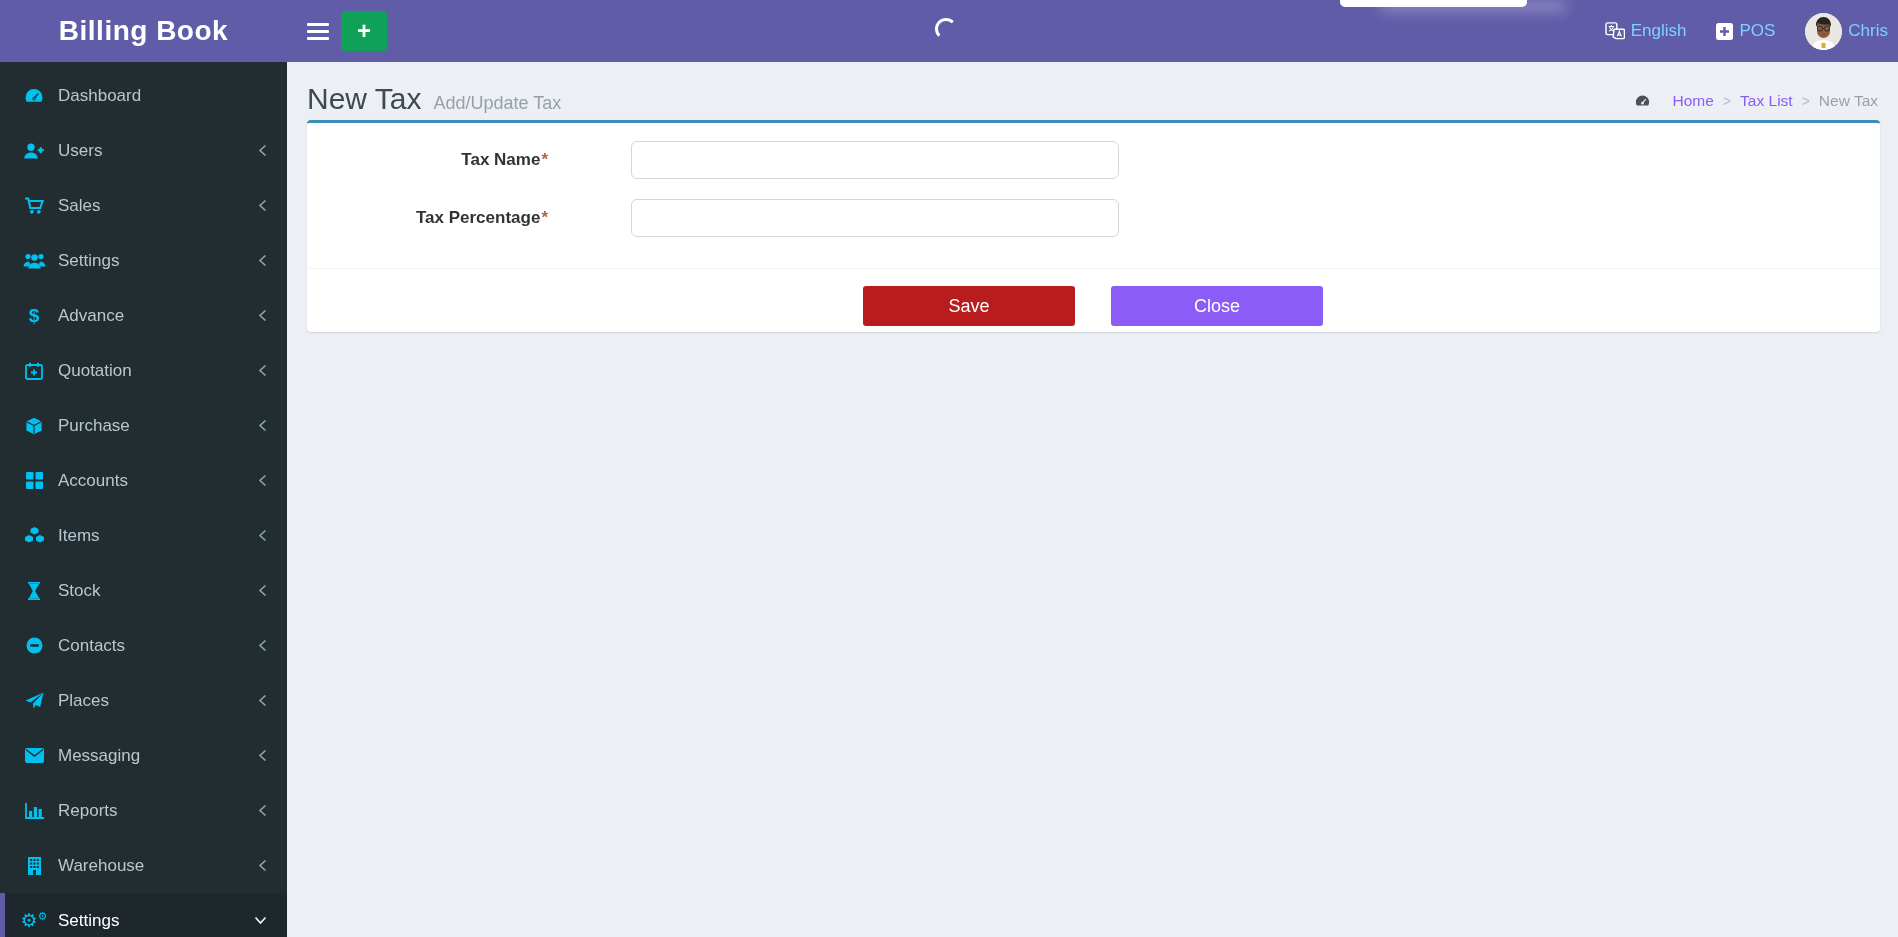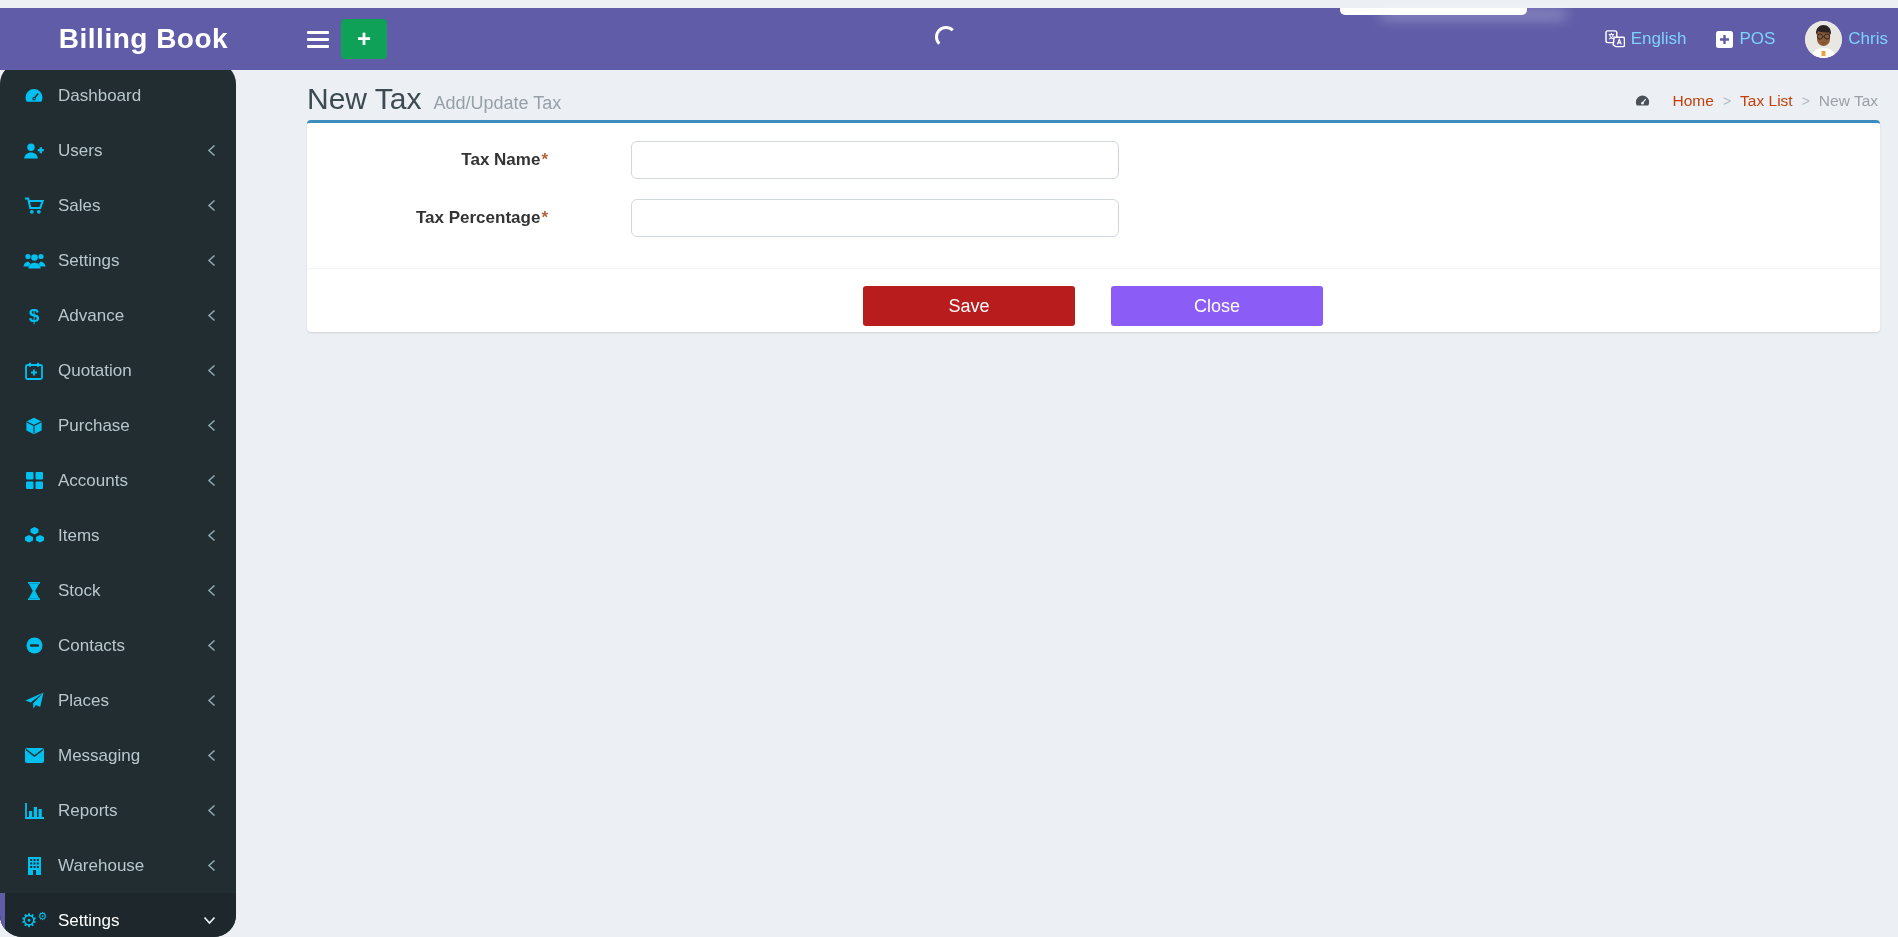--- a/index.html
+++ b/index.html
@@ -1,57 +1,57 @@
 <!DOCTYPE html>
 <html><head>
 <meta charset="utf-8">
 <style>
   * { margin:0; padding:0; box-sizing:border-box; }
   html,body { width:1898px; height:937px; overflow:hidden; }
   body { font-family:"Liberation Sans","DejaVu Sans",sans-serif; background:#ecf0f5; position:relative; }
 
   
-  .navbar { position:absolute; top:8px; left:0; width:1898px; height:62px; background:#605ca8; z-index:30; display:flex; align-items:center; }
+  .navbar { position:absolute; top:0; left:0; width:1898px; height:62px; background:#605ca8; z-index:30; display:flex; align-items:center; }
   .logo { width:287px; height:62px; display:flex; align-items:center; justify-content:center;
           color:#fff; font-size:28px; font-weight:bold; letter-spacing:.5px; cursor:pointer; }
   .hamburger { margin-left:14px; width:34px; height:40px; display:flex; flex-direction:column; justify-content:center; gap:4px; cursor:pointer; padding:0 6px; }
   .hamburger span { display:block; width:22px; height:3px; background:#fff; border-radius:1px; }
   .add-btn { margin-left:6px; width:46px; height:40px; background:#0fa15a; background:#10a159; border:none; border-radius:4px;
              color:#fff; font-size:24px; font-weight:bold; line-height:36px; cursor:pointer; }
   .spinner { position:absolute; left:935px; top:18px; width:22px; height:22px; border-radius:50%;
              border:3px solid transparent; border-top-color:#fff; border-left-color:#fff;
              animation:spin 1s linear infinite; }
   @keyframes spin { to { transform:rotate(360deg);} }
   .artifact { position:absolute; left:1340px; top:0; width:187px; height:7px; background:#fff;
               border-radius:0 0 5px 5px; box-shadow:40px 3px 14px rgba(255,255,255,.45); }
   .nav-right { position:absolute; right:8px; top:0; height:62px; display:flex; align-items:center; gap:26px; }
   .nav-item { display:flex; align-items:center; gap:6px; color:#7dd3fc; font-size:17px; cursor:pointer; padding:4px 2px; }
   .avatar { width:37px; height:37px; border-radius:50%; overflow:hidden; background:#e9e7e2; flex:none; }
 
   
-  .sidebar { position:absolute; top:62px; left:0; width:236px; height:875px; background:#222d32; overflow:hidden;border-radius:22px; }
+  .sidebar { position:absolute; top:62px; left:0; width:287px; height:875px; background:#222d32; overflow:hidden; }
   .menu { padding-top:6px; }
   .menu-item { height:55px; display:flex; align-items:center; padding:0 20px 0 22px; cursor:pointer; color:#b8c7ce; font-size:17px; }
   .menu-item .mi-icon { width:24px; display:inline-flex; justify-content:center; margin-right:12px; color:#00c0ef; font-size:19px; }
   .menu-item .mi-label { flex:1; }
   .menu-item .chev { color:#8ea6b0; display:inline-flex; }
   .menu-item.active { background:#1e282c; color:#fff; border-left:5px solid #605ca8; padding-left:17px; }
   .menu-item.active .chev { color:#e8eef0; }
   .gear-glyph { font-family:"DejaVu Sans",sans-serif; font-size:18px; line-height:1; }
   .gear-glyph small { font-size:11px; vertical-align:top; }
   .dollar-glyph { font-weight:bold; font-size:20px; }
 
   
   .main { position:absolute; top:62px; left:287px; right:0; bottom:0; background:#ecf0f5; overflow:hidden; }
   .content-header { height:58px; padding:14px 20px 0 20px; display:flex; justify-content:space-between; align-items:flex-end; }
   .title-wrap { display:flex; align-items:baseline; gap:12px; padding-bottom:4px; }
   .page-title { font-size:30px; font-weight:400; color:#3d4a52; }
   .page-subtitle { font-size:18px; color:#97a0a7; }
   .breadcrumb { display:flex; align-items:center; gap:9px; font-size:15.5px; padding-bottom:10px; }
-  .bc-link { color:#c2410c; cursor:pointer; display:flex; align-items:center; gap:22px; }
+  .bc-link { color:#8b5cf6; cursor:pointer; display:flex; align-items:center; gap:22px; }
   .bc-sep { color:#b2bac0; font-size:14px; }
   .bc-current { color:#99a1a7; }
 
   
   .card { margin:0 18px 0 20px; background:#fff; border-top:3px solid #3c8dbc; border-radius:4px;
           box-shadow:0 1px 2px rgba(0,0,0,.12); }
   .card-body { padding:18px 0 31px 16px; }
   .form-row { display:flex; margin-bottom:20px;gap:44px; }
   .form-label { width:225px; text-align:right; font-weight:bold; font-size:17px; color:#333; line-height:38px; }
   .req { color:#b5653d; margin-left:1px; }

